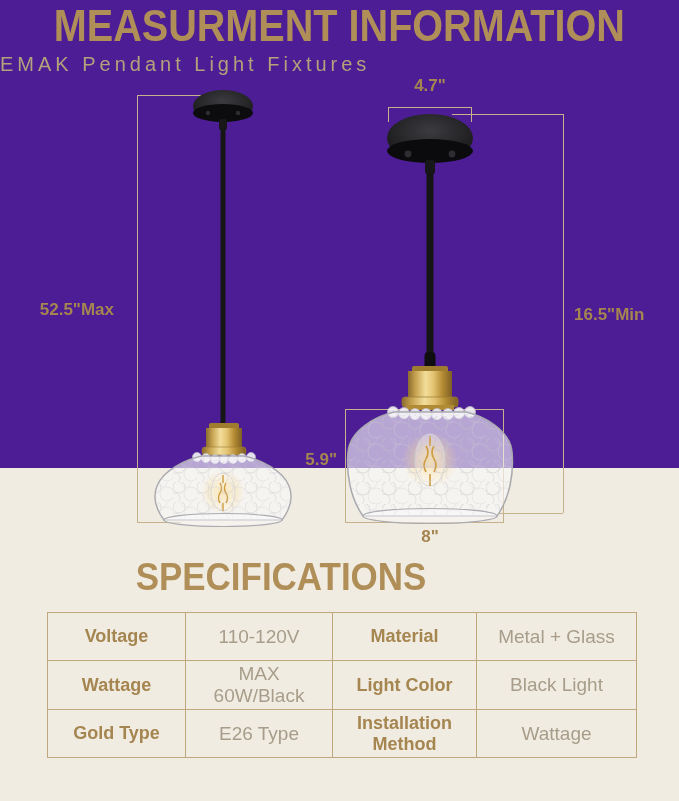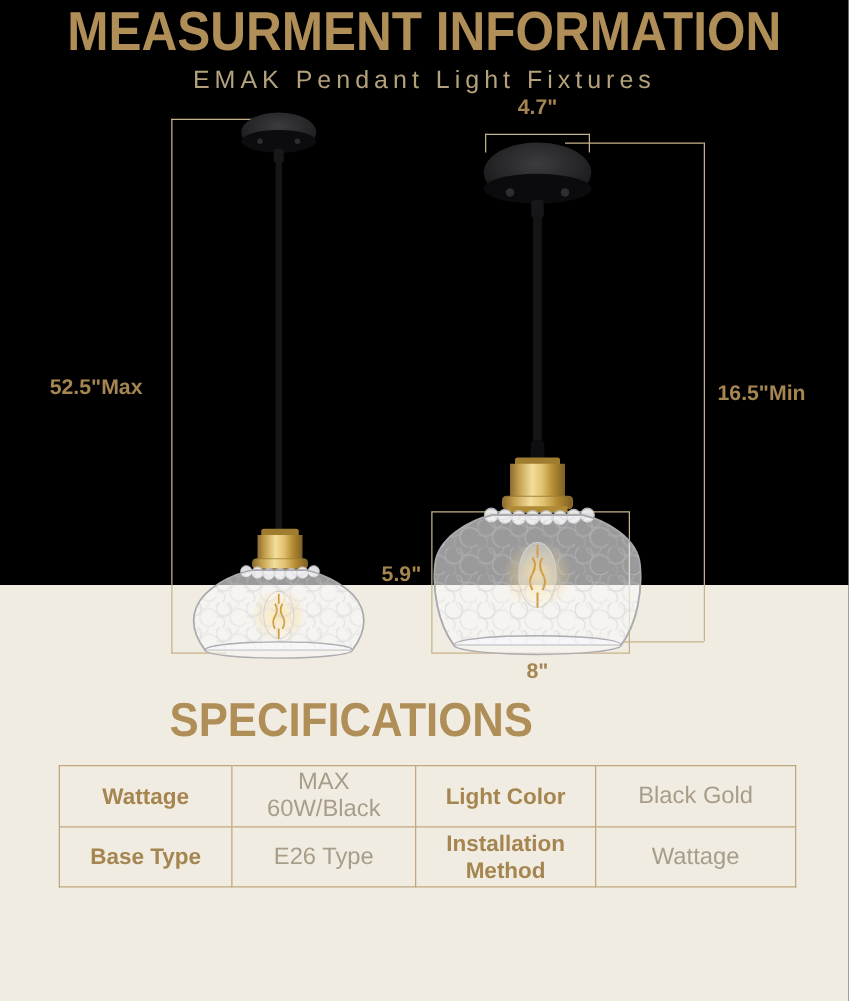--- a/index.html
+++ b/index.html
@@ -1,22 +1,22 @@
 <!DOCTYPE html>
 <html><head>
 <meta charset="utf-8">
 <style>
   html,body{margin:0;padding:0;background:#ffffff;}
-  .stage{position:relative;width:679px;height:801px;overflow:hidden;background:#000000;
+  .stage{position:relative;width:679px;height:801px;overflow:hidden;background:#4c1d95;
          font-family:"Liberation Sans",sans-serif;}
   .beige{position:absolute;left:0;top:468px;width:679px;height:333px;background:#f1ece1;}
   .title{position:absolute;left:0;top:1px;width:679px;text-align:center;}
   .title span{display:inline-block;font-size:44px;font-weight:800;letter-spacing:0px;
               color:#b08e58;transform:scaleX(0.9);transform-origin:center;white-space:nowrap;}
-  .subtitle{position:absolute;left:0;top:53px;width:679px;text-align:center;font-size:20px;
+  .subtitle{position:absolute;left:0;top:53px;width:679px;font-size:20px;
             letter-spacing:4px;color:#b3a27b;font-weight:400;}
   .dline{position:absolute;background:#c6b28a;z-index:1;}
   .mbox{position:absolute;left:345px;top:409px;width:157px;height:112px;
         border:1px solid #c6b28a;z-index:1;}
   .lamp{position:absolute;z-index:2;}
   .dimlabel{position:absolute;z-index:3;font-size:17px;font-weight:700;color:#a58550;white-space:nowrap;}
   .spec-head{position:absolute;left:0;top:556px;width:562px;text-align:center;z-index:3;}
   .spec-head span{display:inline-block;font-size:38px;font-weight:800;color:#b08e58;
                   transform:scaleX(0.92);transform-origin:center;}
   table.spec{position:absolute;left:47px;top:612px;z-index:3;border-collapse:collapse;
@@ -179,28 +179,34 @@
   <div class="dimlabel" style="left:398px;top:76px;width:64px;text-align:center;">4.7"</div>
   <div class="dimlabel" style="left:299px;top:450px;width:38px;text-align:right;">5.9"</div>
   <div class="dimlabel" style="left:400px;top:527px;width:60px;text-align:center;">8"</div>
 
   <div class="spec-head">
     <span>SPECIFICATIONS</span>
   </div>
 
   <table class="spec">
     <tbody>
+        <tr class="r">
+      <td class="k c1">Voltage</td>
+      <td class="v c2">110-120V</td>
+      <td class="k c3">Material</td>
+      <td class="v c4">Metal + Glass</td>
+    </tr>
     <tr class="r">
       <td class="k c1">Wattage</td>
       <td class="v c2">MAX 60W/Black</td>
       <td class="k c3">Light Color</td>
-      <td class="v c4">Black Gold</td>
+      <td class="v c4">Black Light</td>
     </tr>
     <tr class="r">
-      <td class="k c1">Base Type</td>
+      <td class="k c1">Gold Type</td>
       <td class="v c2">E26 Type</td>
       <td class="k c3">Installation Method</td>
       <td class="v c4">Wattage</td>
     </tr>
   </tbody>
     </table>
 
 </div>
 
 </body></html>

